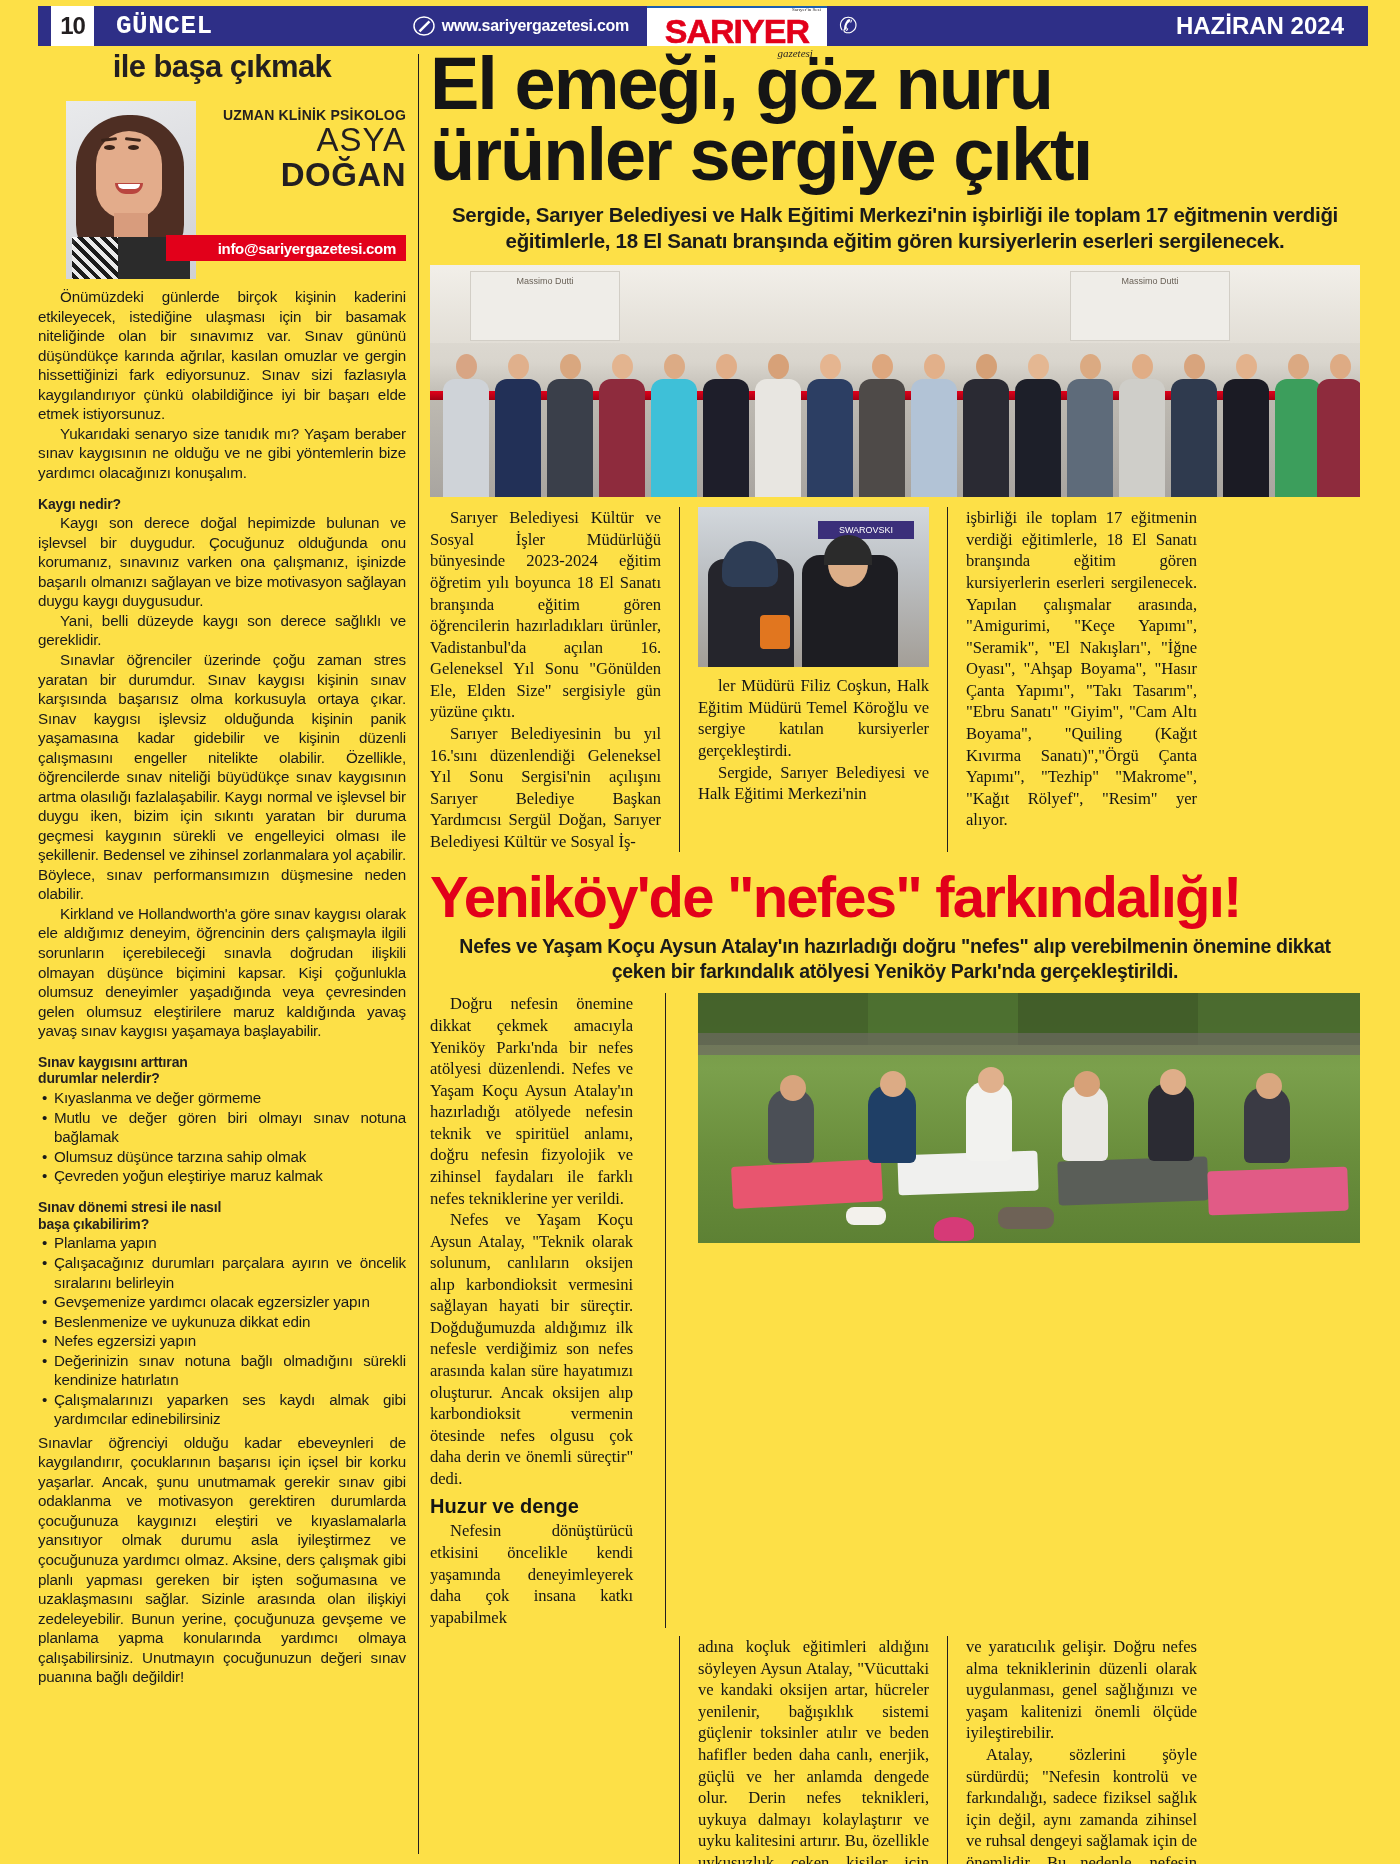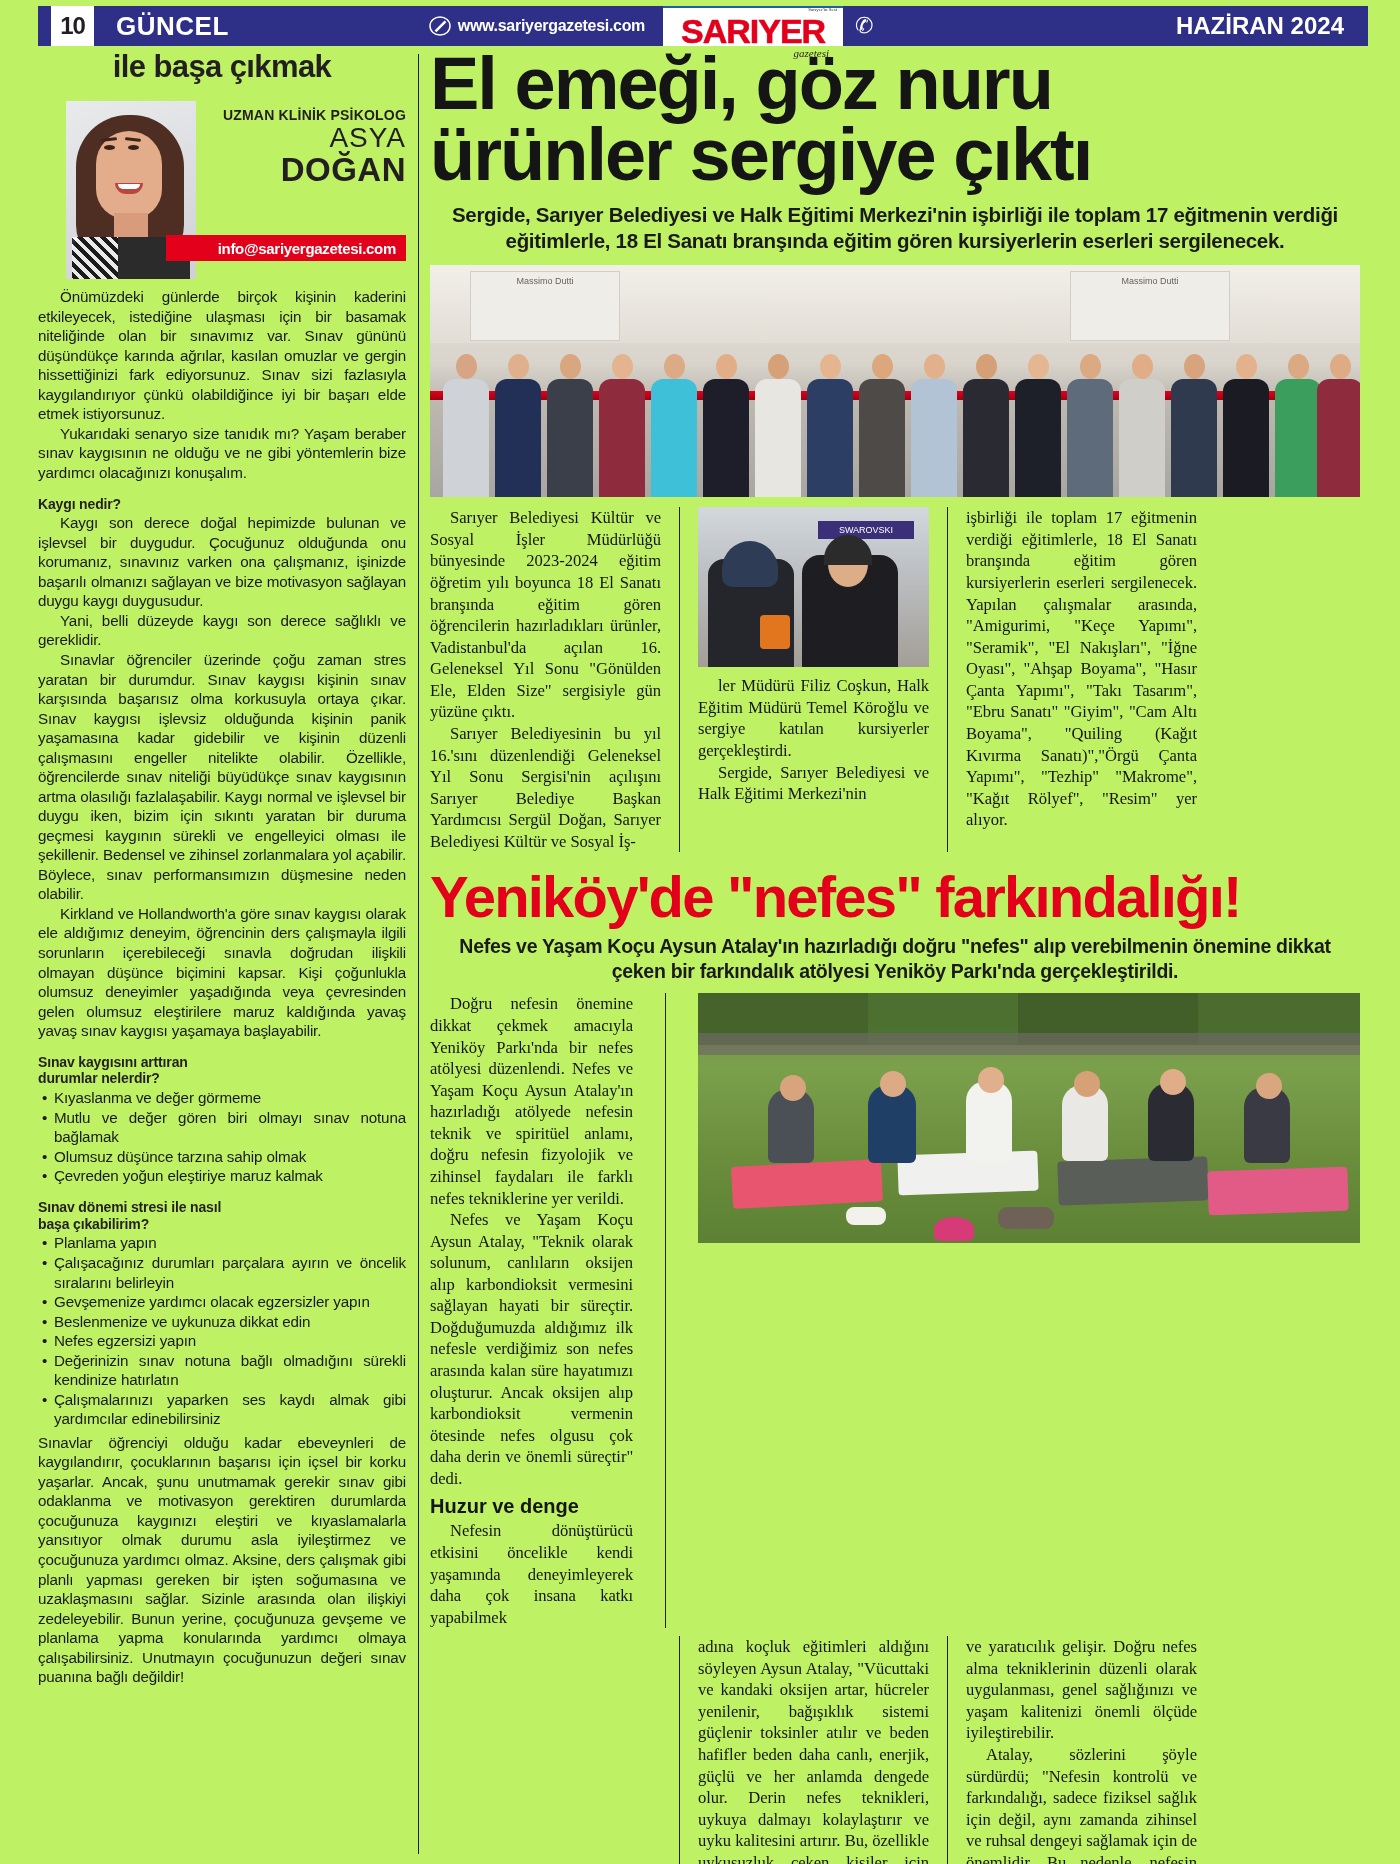--- a/index.html
+++ b/index.html
@@ -2,38 +2,38 @@
 <html><head>
 <meta charset="utf-8">
 <style>
   * { box-sizing: border-box; margin: 0; padding: 0; }
   html, body {
     width: 1400px; height: 1864px;
     background: #ffffff;
     font-family: "Liberation Sans", sans-serif;
     overflow: hidden;
   }
-  .page { position: relative; width: 1400px; height: 1864px; background:#bef264; }
+  .page { position: relative; width: 1400px; height: 1864px; background:#fde047; }
 
   
   .masthead {
     position:absolute; left:38px; top:6px; width:1330px; height:40px;
     background:#2e2f87;
     display:flex; align-items:center;
   }
   .mast-pagebox {
     width:46px; height:40px; background:#ffffff;
     display:flex; align-items:center; justify-content:center;
     margin-left:10px;
     border-left:3px solid #2e2f87;
   }
   .mast-pagenum { font-size:24px; font-weight:bold; color:#231f20; font-family:"Liberation Sans", sans-serif; letter-spacing:-1px;}
   .mast-section {
     color:#ffffff; font-size:26px; font-weight:bold; letter-spacing:0.5px;
-    margin-left:22px; font-family:Liberation Sans, sans-serif;
+    margin-left:22px; font-family:Liberation Mono, monospace;
   }
   .mast-web {
     margin-left:200px; display:flex; align-items:center; gap:7px;
   }
   .mast-web-icon { width:22px; height:20px; display:block; }
   .mast-web-text { color:#ffffff; font-size:16px; font-weight:bold; letter-spacing:-0.3px;}
   .mast-logo {
     margin-left:18px; position:relative; width:180px; height:40px;
     background:#ffffff; display:flex; flex-direction:column; align-items:center; justify-content:flex-start;
   }
@@ -92,21 +92,21 @@
   .ph-pattern{position:absolute;left:6px;top:136px;width:46px;height:46px;background:
      repeating-linear-gradient(45deg,#fff 0 4px,#1a1a1a 4px 8px);opacity:.9;}
   .op-meta {
     position:absolute; left:168px; top:6px; width:200px; text-align:right;
   }
   .op-role {
     font-size:14px; font-weight:bold; color:#231f20; letter-spacing:0.2px;
     font-family:"Liberation Sans", sans-serif;
   }
   .op-first {
-    font-size:28px; color:#231f20; line-height:1.06; letter-spacing:1px;
+    font-size:33px; color:#231f20; line-height:1.06; letter-spacing:1px;
     font-family:"Liberation Sans", sans-serif;
   }
   .op-last {
     font-size:33px; font-weight:bold; color:#231f20; line-height:1.06; letter-spacing:0.5px;
     font-family:"Liberation Sans", sans-serif;
   }
   .op-mailbar {
     position:absolute; left:128px; top:134px; width:240px; height:26px;
     background:#e2001a; display:flex; align-items:center; justify-content:flex-end;
     padding-right:10px;

